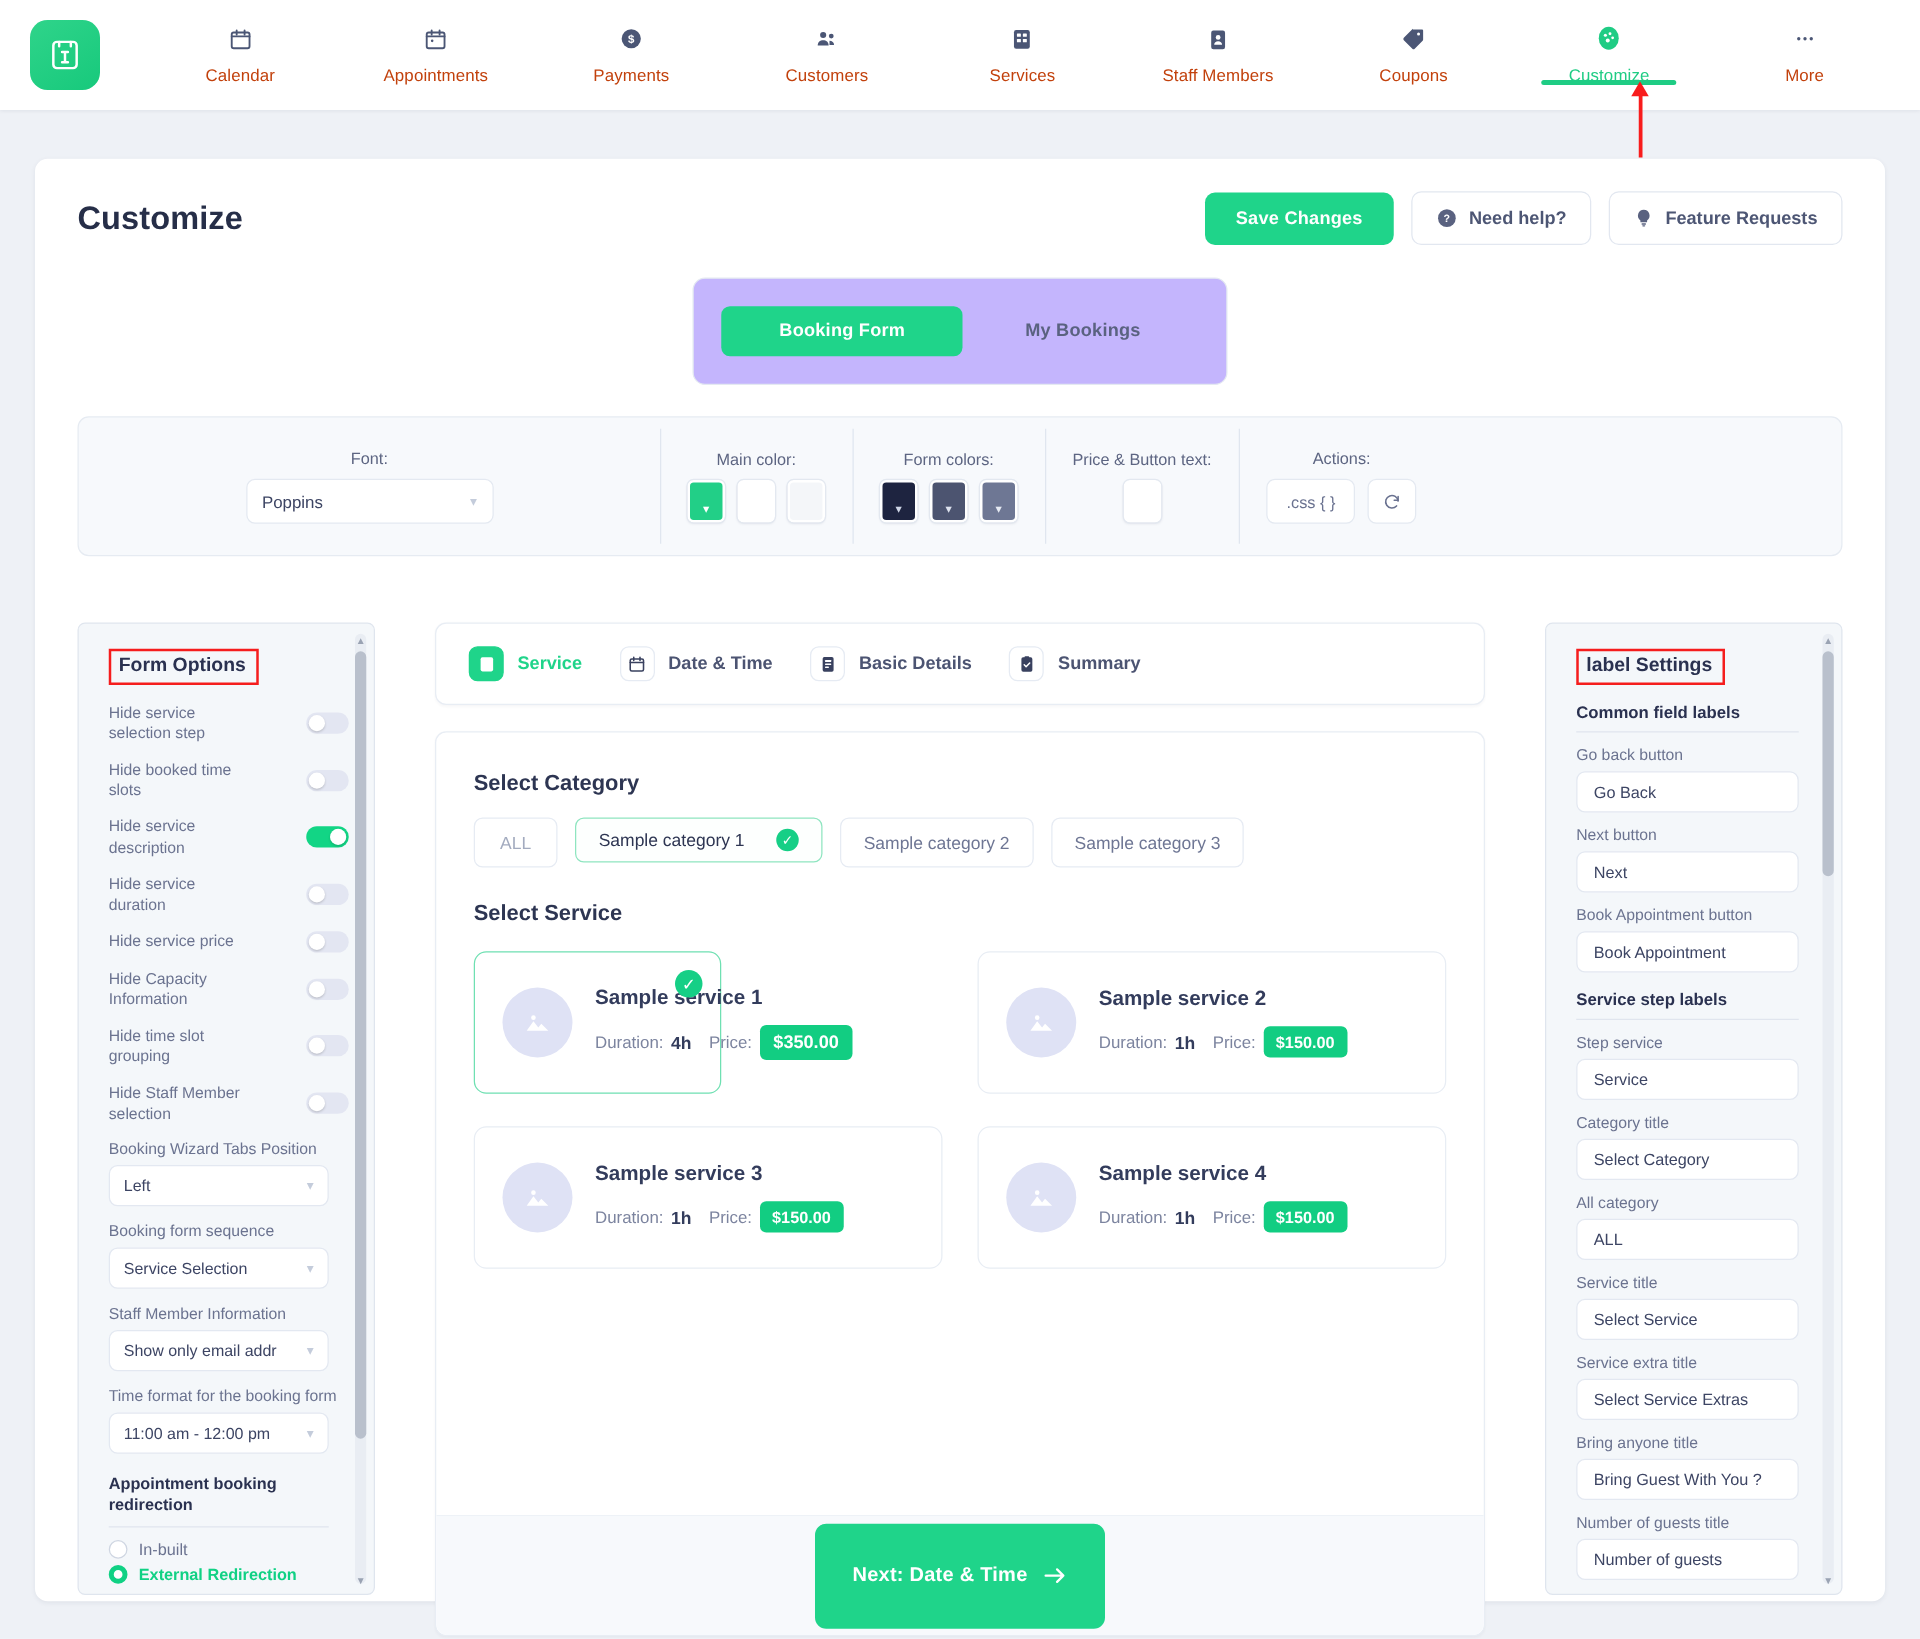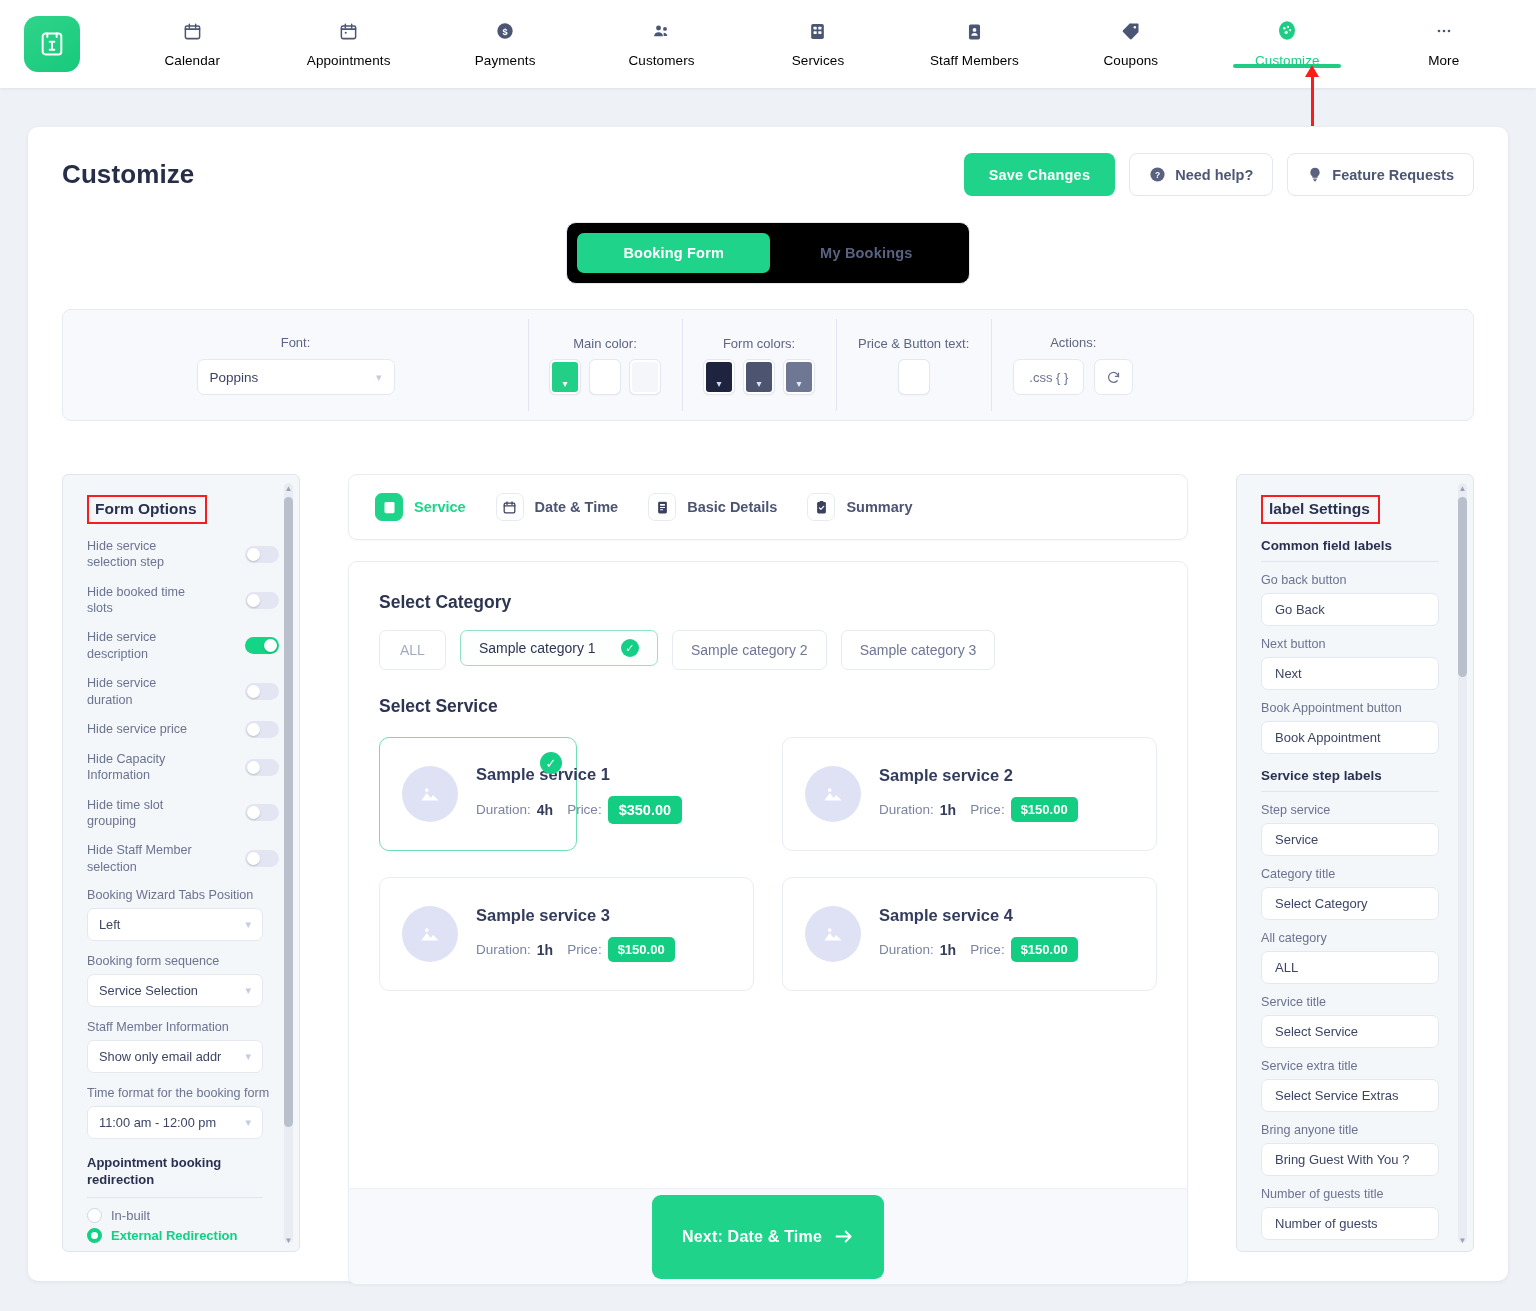--- a/index.html
+++ b/index.html
@@ -30,21 +30,21 @@
   .navitems { display: flex; align-items: flex-start; flex: 1 1 auto; }
   .navitem {
     flex: 1 1 0;
     display: flex; flex-direction: column; align-items: center;
     padding-top: 8px;
     cursor: pointer;
     position: relative;
   }
   .navitem .nicon { height: 26px; display:flex; align-items:center; justify-content:center; color:#4b5675; }
   .navitem .nlabel {
-    margin-top: 9px; font-size: 13.5px; color: #000000; letter-spacing: .1px;
+    margin-top: 9px; font-size: 13.5px; color: #c2410c; letter-spacing: .1px;
   }
   .navitem.active .nlabel { color: #1fcc84; }
   .navitem.active .nicon { color: #1fcc84; }
   .nav-underline {
     position: absolute;
     bottom: 0; left: 50%; transform: translateX(-50%);
     width: 108px; height: 4px; background: #1fcc84; border-radius: 2px;
   }
   .red-arrow {
     position: absolute;
@@ -65,37 +65,37 @@
     height: 1154px;
     box-shadow: 0 1px 4px rgba(30,40,70,.07);
     padding: 0 34px;
     position: relative;
   }
   .page-head {
     display: flex; align-items: center; justify-content: space-between;
     padding-top: 26px;
   }
   .page-title { font-size: 26px; font-weight: 700; color: #262e48; letter-spacing: .1px; }
-  .head-actions { display: flex; gap: 14px; }
+  .head-actions { display: flex; align-items: center; gap: 14px; }
   .btn-save {
     background: #1fd48a; color: #fff; font-size: 14.5px; font-weight: 700;
     border: none; border-radius: 8px; padding: 13px 25px; cursor: pointer;
     letter-spacing: .2px;
   }
   .btn-ghost {
     background: #fff; color: #4d5674; font-size: 14.5px; font-weight: 600;
     border: 1px solid #e2e7f0; border-radius: 8px; padding: 12px 19px;
     display: flex; align-items: center; gap: 9px; cursor: pointer;
   }
 
   
   .maintabs-wrap { display: flex; justify-content: center; margin-top: 26px; }
   .maintabs {
-    display: flex; background: #000000; border: 1px solid #e4e9f1;
-    border-radius: 10px; padding: 10px; gap: 4px;
+    display: flex; background: #c4b5fd; border: 1px solid #e4e9f1;
+    border-radius: 10px; padding: 22px; gap: 4px;
   }
   .mtab {
     font-size: 14.5px; font-weight: 700; color: #5a6280;
     padding: 12px 46px; border-radius: 7px; cursor: pointer; letter-spacing:.2px;
   }
   .mtab.active { background: #1fd48a; color: #fff; }
 
   
   .settingsbar {
     margin-top: 25px;

